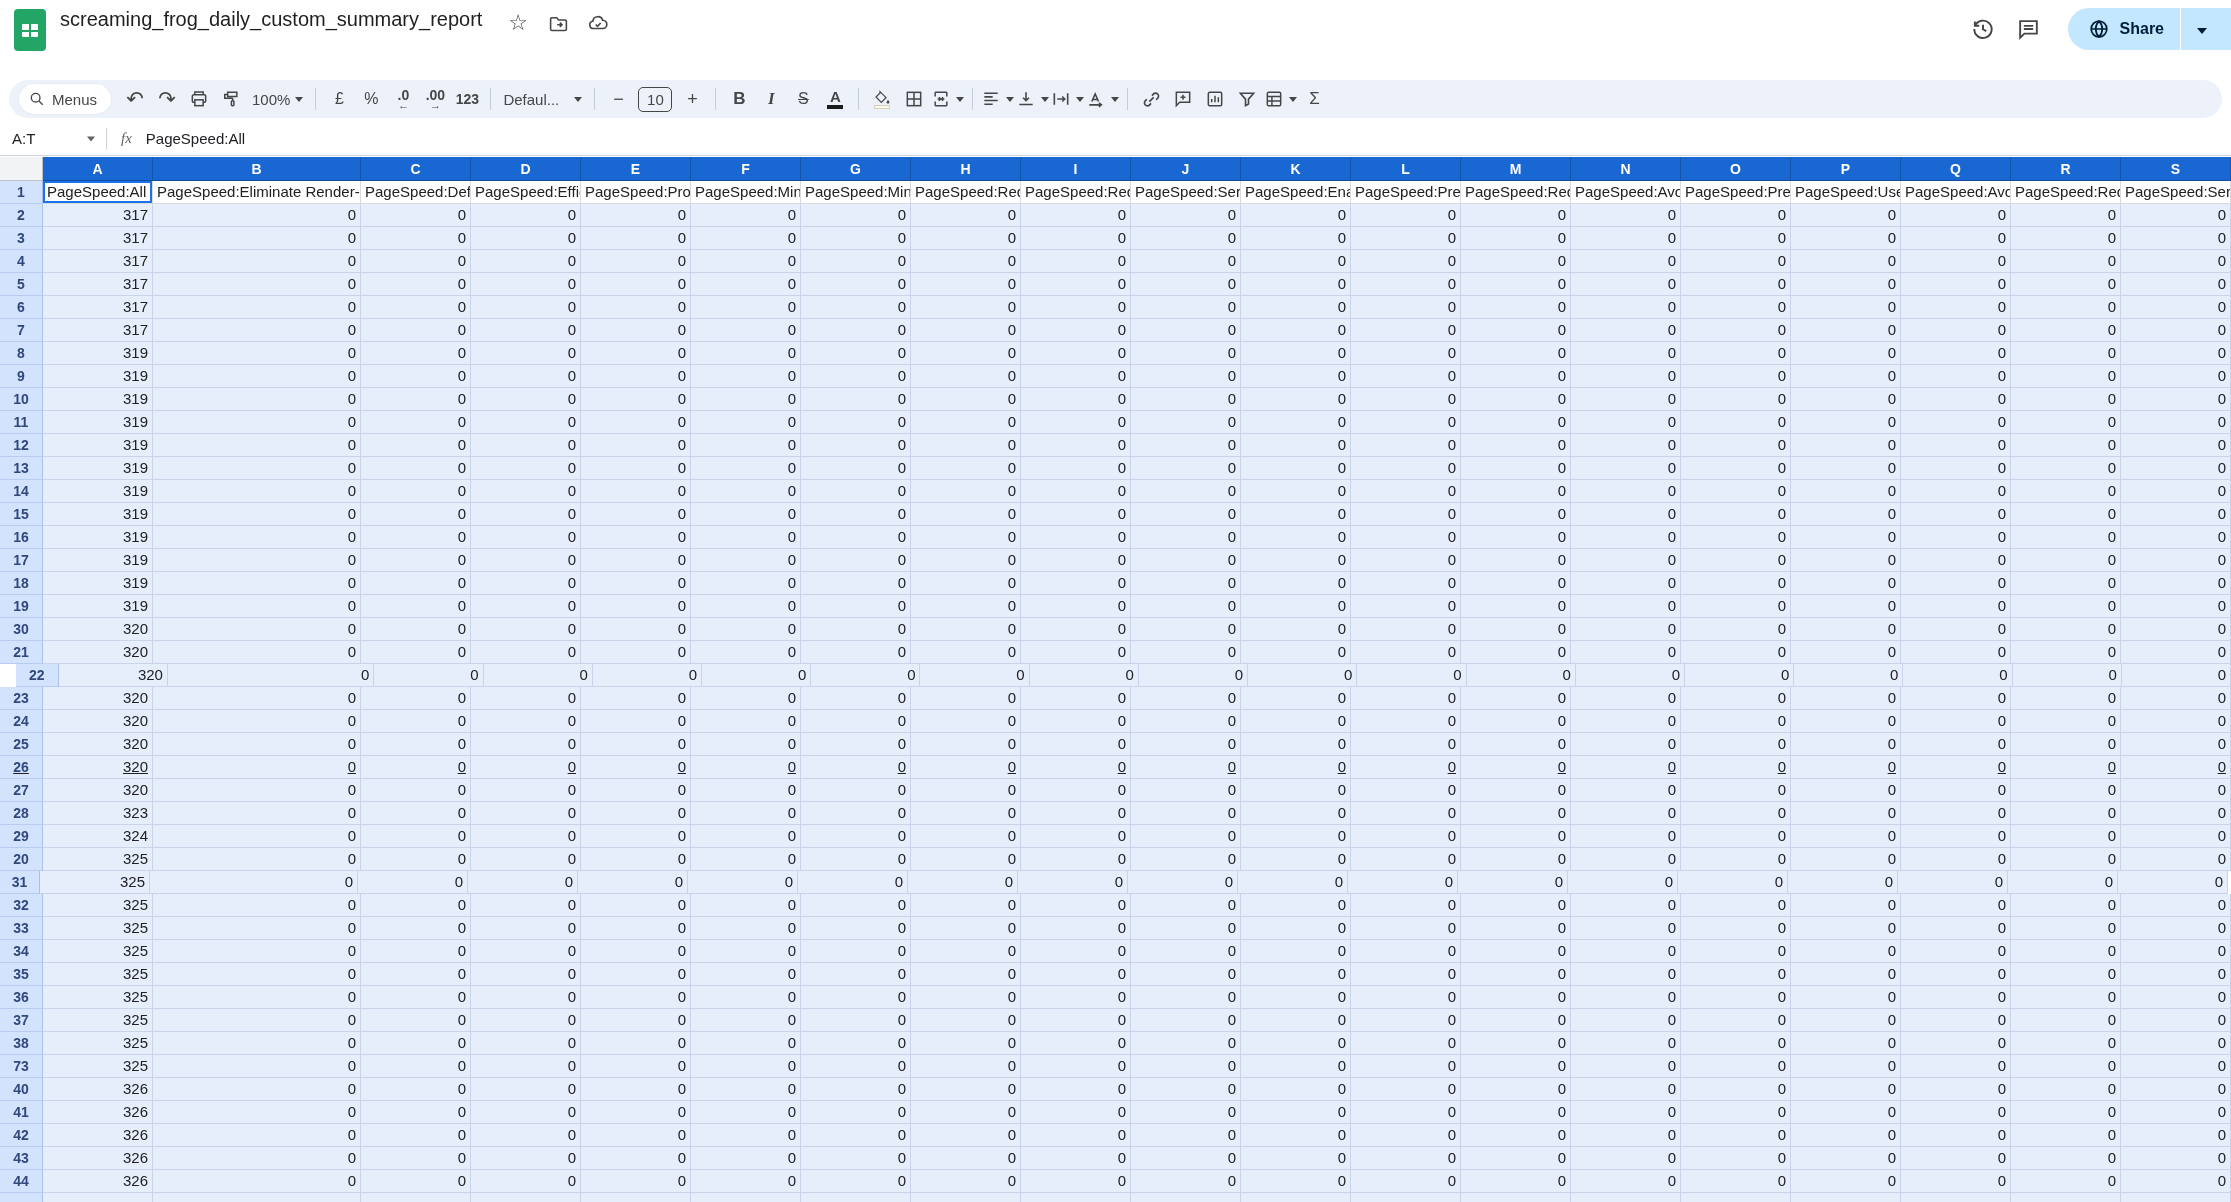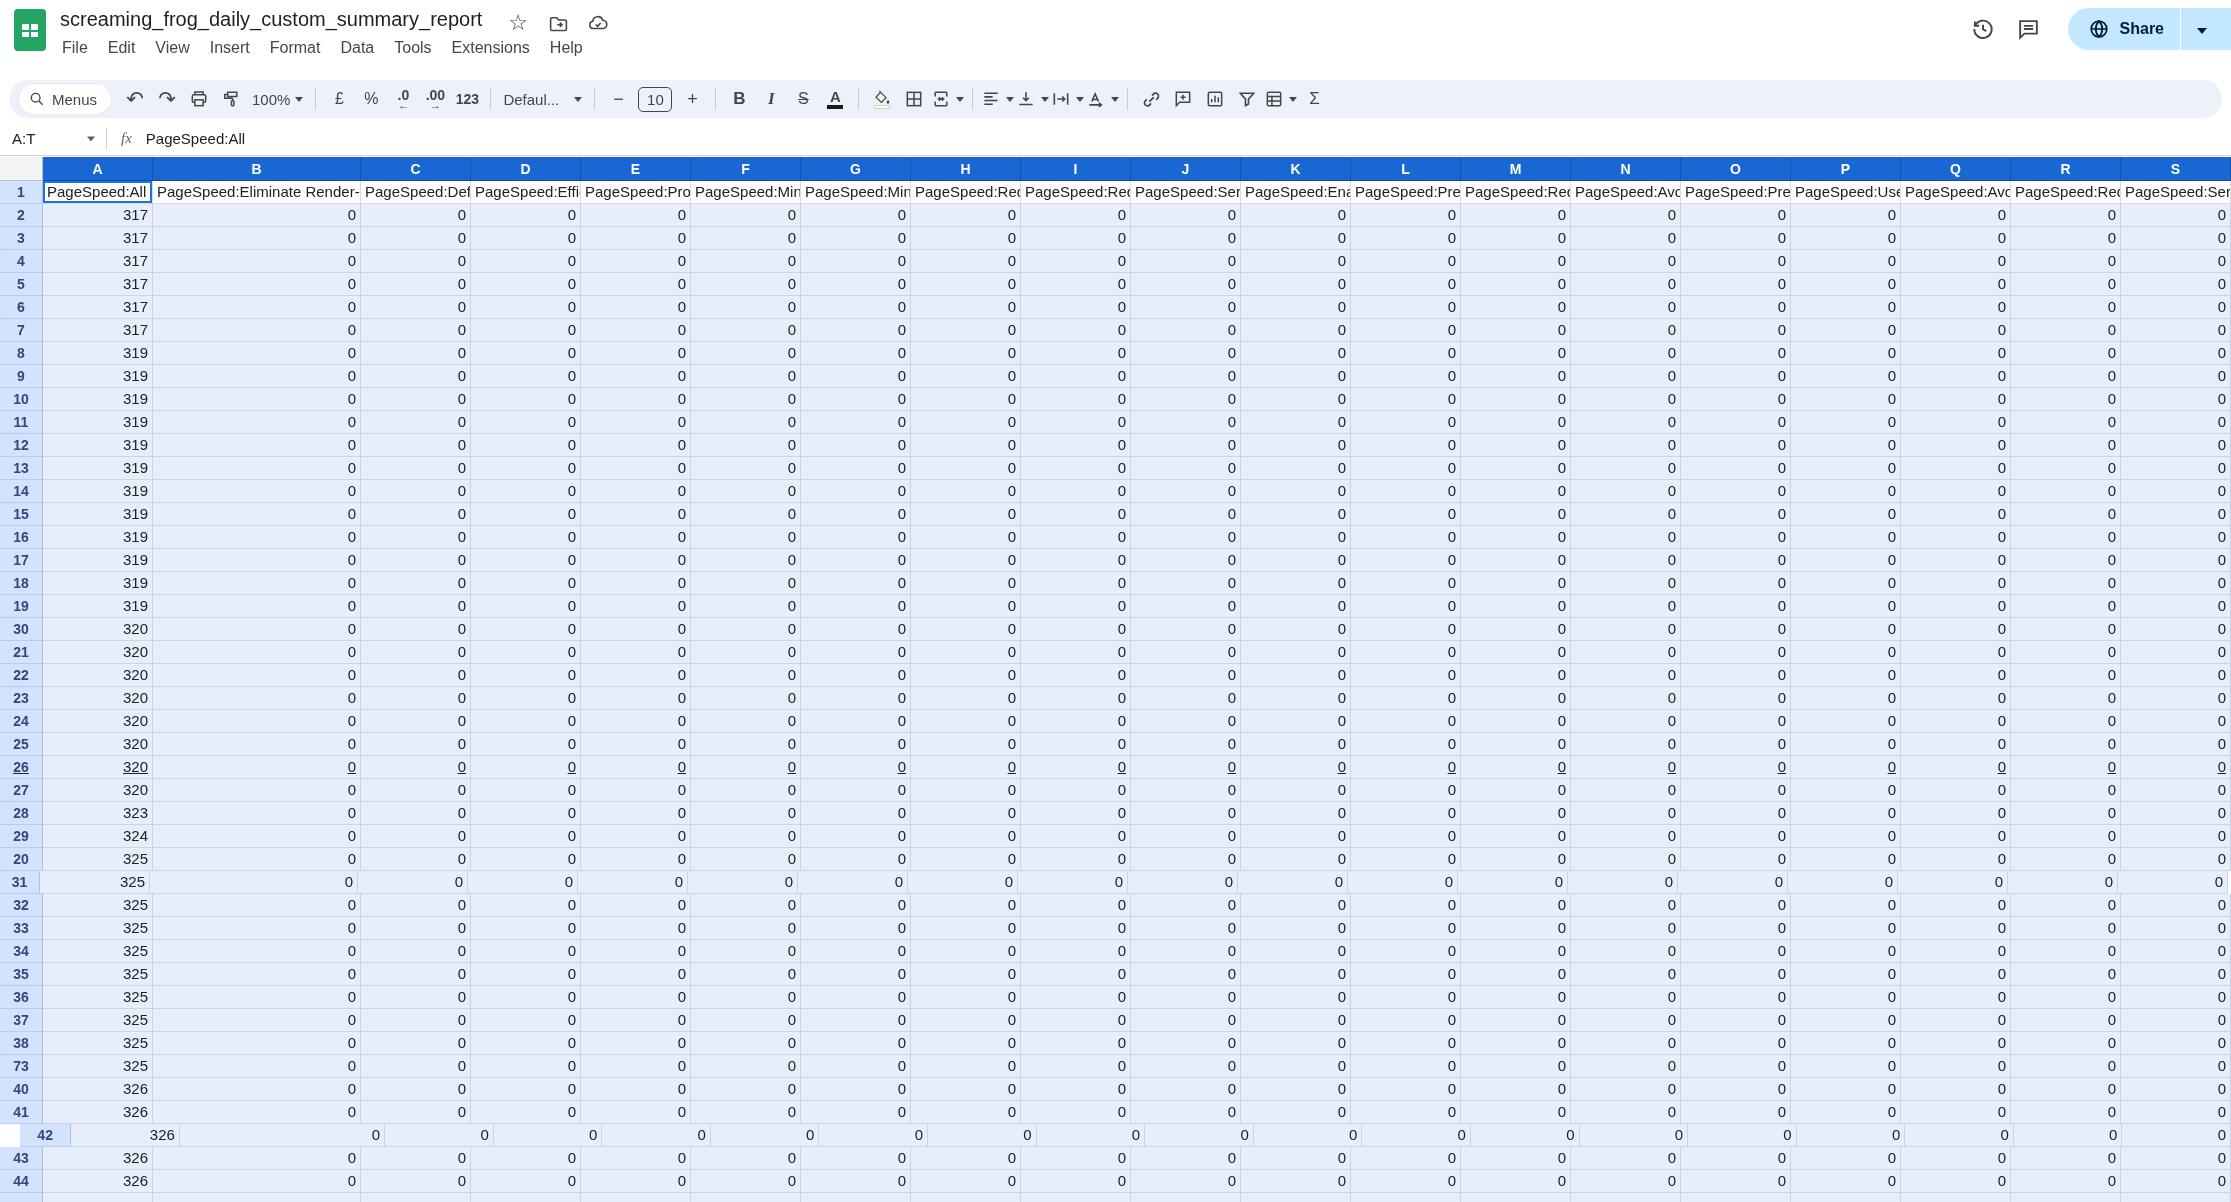--- a/index.html
+++ b/index.html
@@ -103,31 +103,20 @@
         <path d="M10.5 13.5h5M13.5 11l2.5 2.5-2.5 2.5"></path>
       </svg>
     </span>
     <span class="tbtn">
       <svg class="ic" width="22" height="22" viewBox="0 0 24 24" fill="none" stroke="#444746" stroke-width="1.8">
         <path d="M7 18a4 4 0 01-.6-7.95 5.5 5.5 0 0110.7-1.1A4.3 4.3 0 0117 18H7z"></path>
         <path d="M9.5 13.6l2 2 3.4-3.6"></path>
       </svg>
     </span>
   </div>
-  <div id="menubar">
-    <span class="menu">File</span>
-    <span class="menu">Edit</span>
-    <span class="menu">View</span>
-    <span class="menu">Insert</span>
-    <span class="menu">Format</span>
-    <span class="menu">Data</span>
-    <span class="menu">Tools</span>
-    <span class="menu">Extensions</span>
-    <span class="menu">Help</span>
-  </div>
   <div id="top-right">
     <span class="tbtn" style="margin-right:20px;">
       <svg class="ic" width="26" height="26" viewBox="0 0 24 24" fill="none" stroke="#444746" stroke-width="1.8">
         <path d="M4.5 5v4h4"></path>
         <path d="M4.7 9A8 8 0 114 12"></path>
         <path d="M12 8v4.2l3 1.8"></path>
       </svg>
     </span>
     <span class="tbtn" style="margin-right:4px;">
       <svg class="ic" width="25" height="25" viewBox="0 0 24 24" fill="none" stroke="#444746" stroke-width="1.8">
@@ -793,21 +782,21 @@
         <div class="cell" style="width: 110px; line-height: 22px;">0</div>
         <div class="cell" style="width: 110px; line-height: 22px;">0</div>
         <div class="cell" style="width: 110px; line-height: 22px;">0</div>
         <div class="cell" style="width: 110px; line-height: 22px;">0</div>
         <div class="cell" style="width: 110px; line-height: 22px;">0</div>
         <div class="cell" style="width: 110px; line-height: 22px;">0</div>
         <div class="cell" style="width: 110px; line-height: 22px;">0</div>
         <div class="cell" style="width: 110px; line-height: 22px;">0</div>
         <div class="cell" style="width: 110px; line-height: 22px;">0</div>
       </div>
-      <div class="grid-row datarow" style="height: 23px;">
+      <div class="grid-row datarow" style="height: 23px; padding-left: 16px;">
         <div class="row-h" style="width: 43px; line-height: 22px;">22</div>
         <div class="cell" style="width: 110px; line-height: 22px;">320</div>
         <div class="cell" style="width: 208px; line-height: 22px;">0</div>
         <div class="cell" style="width: 110px; line-height: 22px;">0</div>
         <div class="cell" style="width: 110px; line-height: 22px;">0</div>
         <div class="cell" style="width: 110px; line-height: 22px;">0</div>
         <div class="cell" style="width: 110px; line-height: 22px;">0</div>
         <div class="cell" style="width: 110px; line-height: 22px;">0</div>
         <div class="cell" style="width: 110px; line-height: 22px;">0</div>
         <div class="cell" style="width: 110px; line-height: 22px;">0</div>
@@ -1234,21 +1223,21 @@
         <div class="cell" style="width: 110px; line-height: 22px;">0</div>
         <div class="cell" style="width: 110px; line-height: 22px;">0</div>
         <div class="cell" style="width: 110px; line-height: 22px;">0</div>
         <div class="cell" style="width: 110px; line-height: 22px;">0</div>
         <div class="cell" style="width: 110px; line-height: 22px;">0</div>
         <div class="cell" style="width: 110px; line-height: 22px;">0</div>
         <div class="cell" style="width: 110px; line-height: 22px;">0</div>
         <div class="cell" style="width: 110px; line-height: 22px;">0</div>
       </div>
       <div class="grid-row datarow" style="height: 23px;">
-        <div class="row-h" style="width: 52px; line-height: 22px; margin-left: 20px;">42</div>
+        <div class="row-h" style="width: 43px; line-height: 22px;">42</div>
         <div class="cell" style="width: 110px; line-height: 22px;">326</div>
         <div class="cell" style="width: 208px; line-height: 22px;">0</div>
         <div class="cell" style="width: 110px; line-height: 22px;">0</div>
         <div class="cell" style="width: 110px; line-height: 22px;">0</div>
         <div class="cell" style="width: 110px; line-height: 22px;">0</div>
         <div class="cell" style="width: 110px; line-height: 22px;">0</div>
         <div class="cell" style="width: 110px; line-height: 22px;">0</div>
         <div class="cell" style="width: 110px; line-height: 22px;">0</div>
         <div class="cell" style="width: 110px; line-height: 22px;">0</div>
         <div class="cell" style="width: 110px; line-height: 22px;">0</div>

